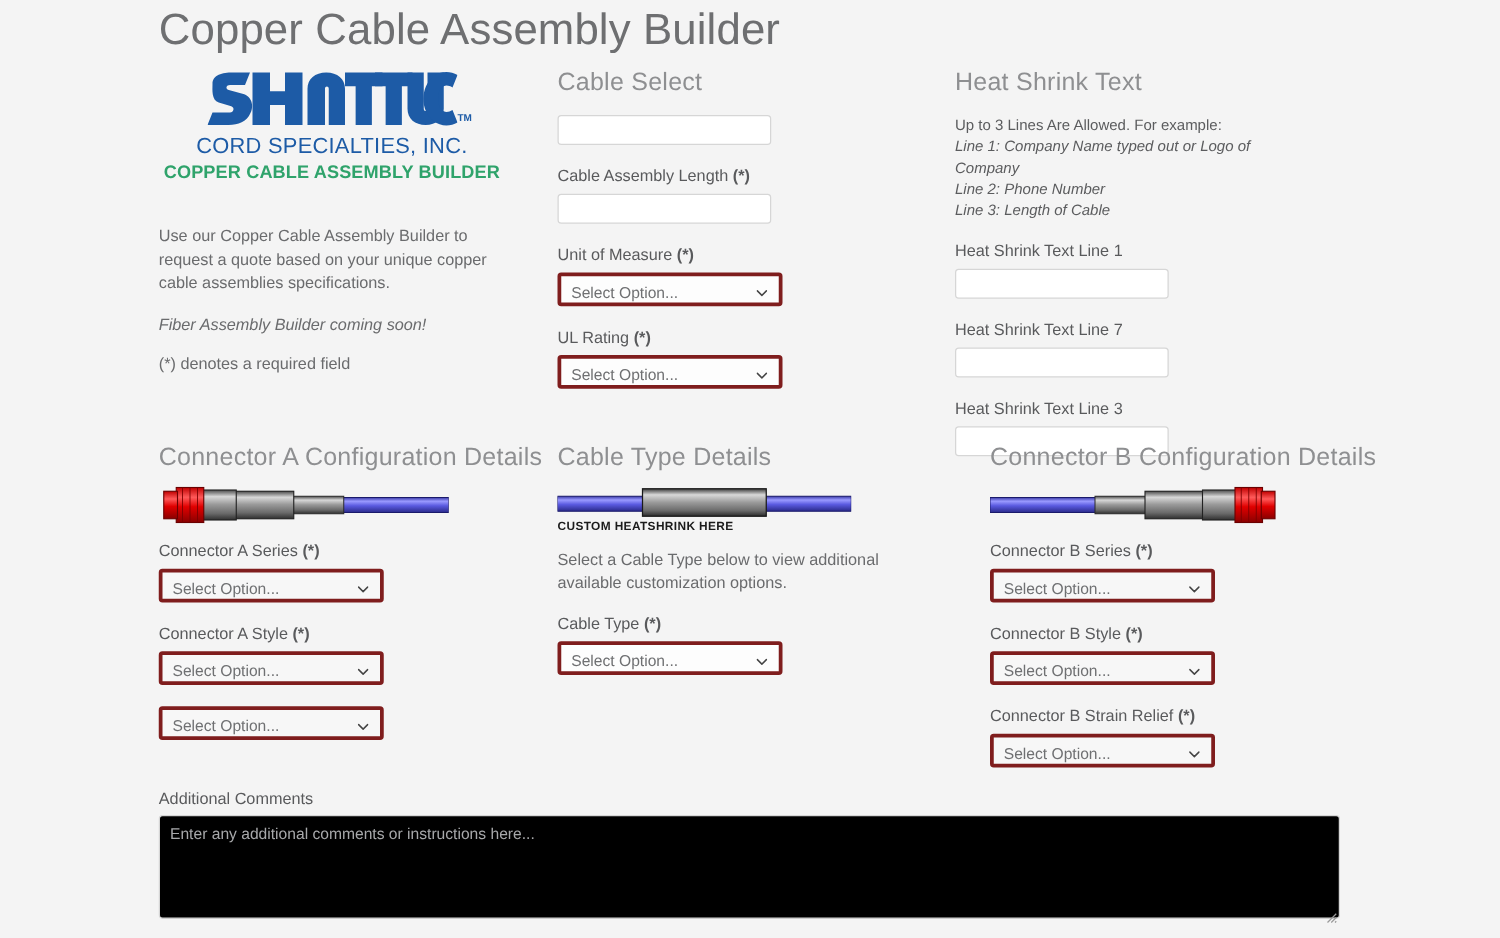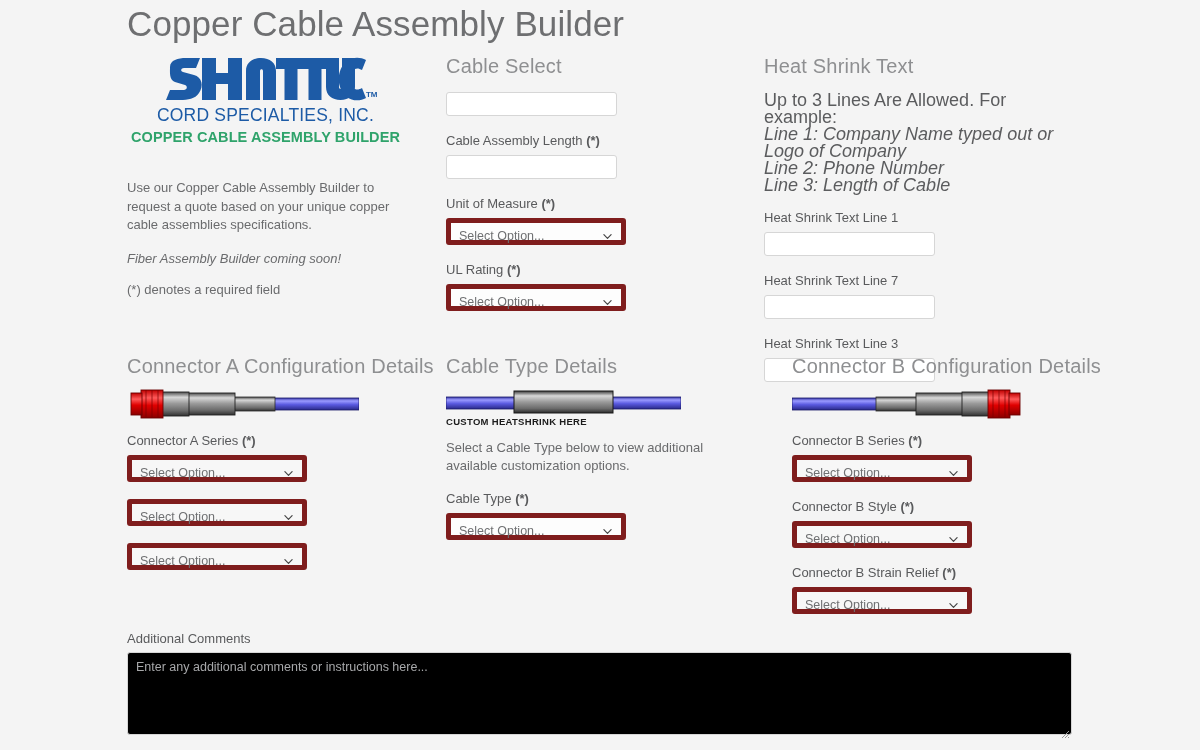--- a/index.html
+++ b/index.html
@@ -137,21 +137,21 @@
     outline: none;
   }
   input.text-input.wide { width: 171px; }
 
   .select-wrap {
     position: relative;
     display: block;
     box-sizing: border-box;
     width: 180px;
     height: 27px;
-    border: 5px solid #7f1d1d;
+    border: 3px solid #7f1d1d;
     border-radius: 3px;
     background: #fdfdfd;
     cursor: pointer;
   }
   .select-wrap.shaded { background: #f7f7f7; }
   .select-value {
     position: absolute;
     left: 8px;
     top: 4px;
     font-size: 12.5px;
@@ -185,21 +185,21 @@
   .helper-text {
     font-size: 13px;
     line-height: 18px;
     color: #6a6b6d;
     width: 280px;
     margin-bottom: 16px;
   }
 
   
   .hs-example {
-    font-size: 18px;
+    font-size: 12px;
     line-height: 17px;
     color: #5b5c5e;
     margin-bottom: 16px;
   }
   .hs-example .ex-italic { font-style: italic; }
 
   
   .comments-block {
     position: absolute;
     left: 127px;
@@ -404,20 +404,24 @@
         <span class="select-value">Select Option...</span>
         <span class="select-chevron">
           <svg width="9" height="9" viewBox="0 0 10 10">
               <path d="M1 3 L5 7 L9 3" stroke="#444" stroke-width="1.3" fill="none" stroke-linecap="round" stroke-linejoin="round"></path>
             </svg>
         </span>
       </div>
     </div>
 
     <div class="field">
+      <div class="field-label">
+        <span>Connector A Style</span>
+        <b>(*)</b>
+      </div>
       <div class="select-wrap shaded">
         <span class="select-value">Select Option...</span>
         <span class="select-chevron">
           <svg width="9" height="9" viewBox="0 0 10 10">
               <path d="M1 3 L5 7 L9 3" stroke="#444" stroke-width="1.3" fill="none" stroke-linecap="round" stroke-linejoin="round"></path>
             </svg>
         </span>
       </div>
     </div>
 

